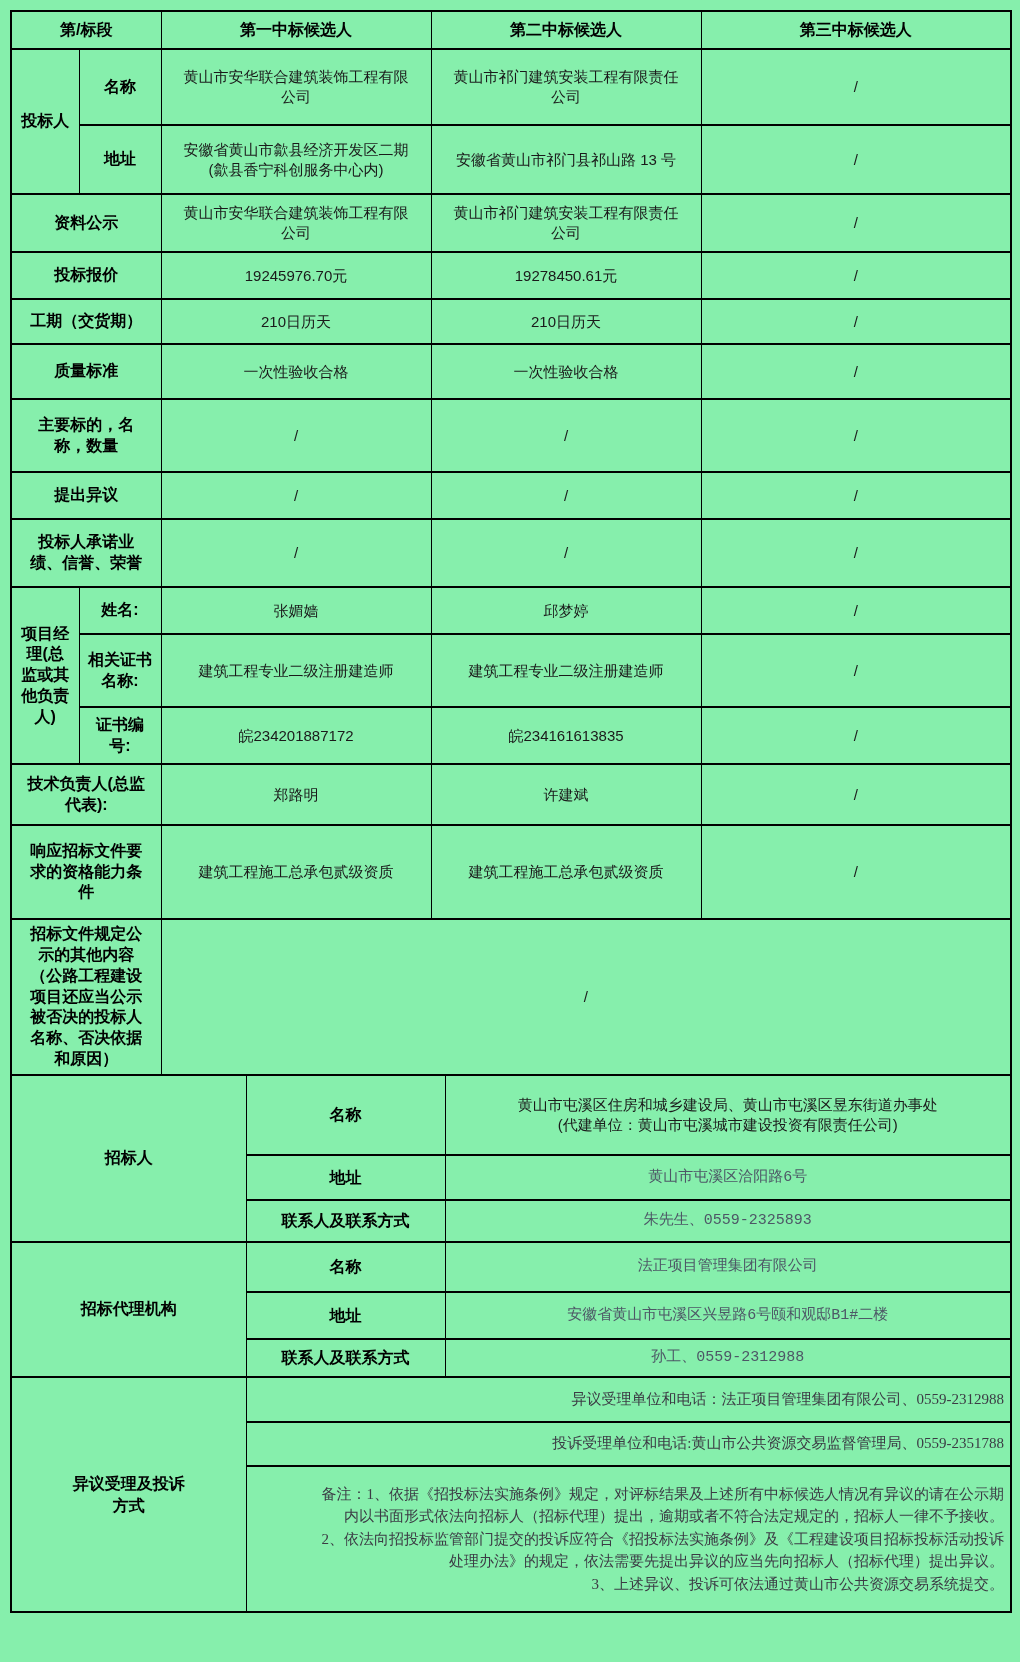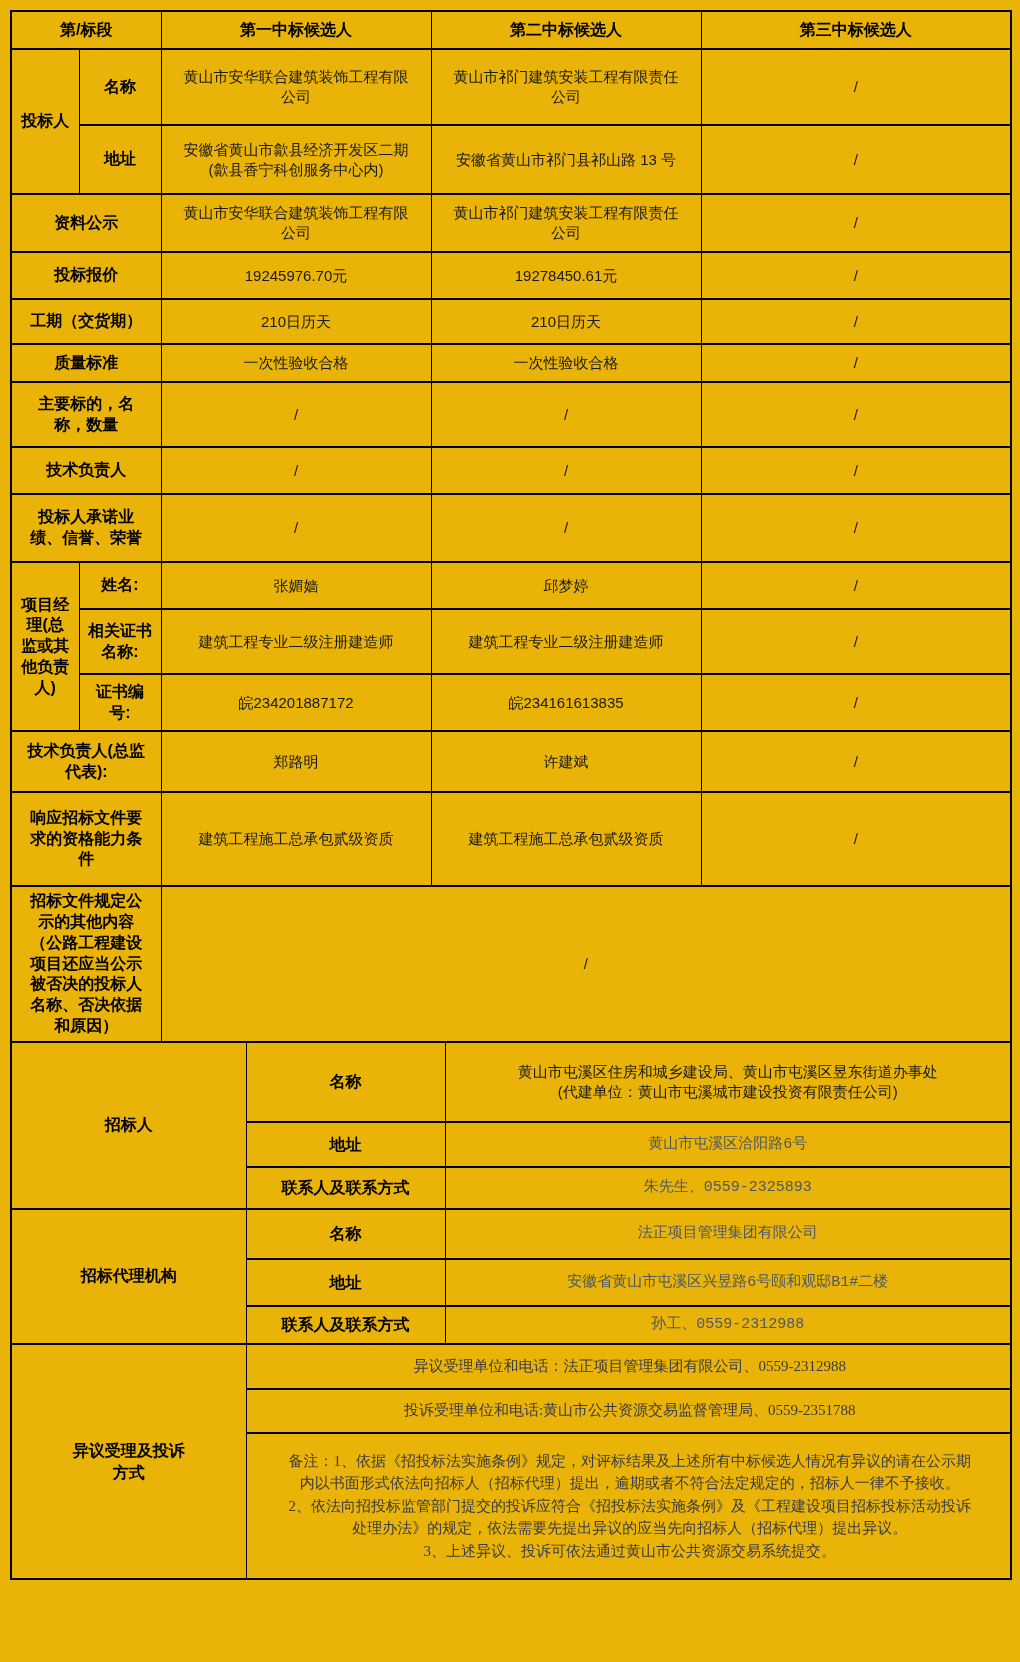--- a/index.html
+++ b/index.html
@@ -1,37 +1,37 @@
 <!DOCTYPE html>
 <html lang="zh"><head>
 <meta charset="utf-8">
 <style>
   * { margin:0; padding:0; box-sizing:border-box; }
   body { background:#ffffff; font-family:"Liberation Sans","DejaVu Sans",sans-serif; }
-  .page { position:relative; width:1020px; height:1662px; background:#eab308; overflow:hidden;padding-left:16px; }
+  .page { position:relative; width:1020px; height:1662px; background:#86efac; overflow:hidden;padding-left:16px; }
   .tables { position:absolute; left:10px; top:10px; width:1000px; }
   table.tbl { width:1000px; border-collapse:collapse; table-layout:fixed; }
   table.tbl + table.tbl { margin-top:-2px; }
   td { border:2px solid #000; border-left-width:1px; border-right-width:1px;
        vertical-align:middle; text-align:center; padding:3px 6px;
        white-space:pre-wrap; word-break:break-all; color:#1a1a1a; font-size:15px; line-height:1.32; }
   tr.thin > td { border-top-width:1px; }
   
   td.edge-l { border-left-width:2px; } td.edge-r { border-right-width:2px; }
   .lb { font-weight:bold; font-size:16px; color:#000; line-height:1.3; }
   .lb-serif { font-weight:bold; font-size:16px; color:#000;
               font-family:"Liberation Serif","DejaVu Serif",serif; }
   .vc { color:#1a1a1a; }
   .vs { font-family:Liberation Mono, monospace; color:#4d5766; }
   .vl { font-family:"Liberation Serif","DejaVu Serif",serif; color:#3b3b44;
-        text-align:center; padding-left:9px; }
+        text-align:right; padding-left:9px; }
   .note { line-height:1.5; font-size:15px; }
   tr.h38{height:38px} tr.h42{height:42px} tr.h44{height:44px} tr.h45{height:45px}
-  tr.h47{height:47px} tr.h50{height:50px} tr.h53{height:53px} tr.h55{height:38px}
-  tr.h61{height:61px} tr.h65{height:65px} tr.h67{height:57px} tr.h68{height:68px}
+  tr.h47{height:47px} tr.h50{height:50px} tr.h53{height:53px} tr.h55{height:55px}
+  tr.h61{height:61px} tr.h65{height:73px} tr.h67{height:57px} tr.h68{height:68px}
   tr.h69{height:69px} tr.h73{height:58px} tr.h74{height:94px} tr.h76{height:76px}
   tr.h80{height:80px} tr.h146{height:146px} tr.h156{height:156px}
 </style>
 </head>
 <body>
 
 <div class="page">
   <div class="tables">
 
     <table class="tbl">
@@ -92,21 +92,21 @@
         <td class="vc edge-r">/</td>
       </tr>
       <tr class="h65">
         <td colspan="2" class="lb edge-l">主要标的，名
 称，数量</td>
         <td class="vc">/</td>
         <td class="vc">/</td>
         <td class="vc edge-r">/</td>
       </tr>
       <tr class="h47">
-        <td colspan="2" class="lb edge-l">技术负责人</td>
+        <td colspan="2" class="lb edge-l">提出异议</td>
         <td class="vc">/</td>
         <td class="vc">/</td>
         <td class="vc edge-r">/</td>
       </tr>
       <tr class="h68">
         <td colspan="2" class="lb edge-l">投标人承诺业
 绩、信誉、荣誉</td>
         <td class="vc">/</td>
         <td class="vc">/</td>
         <td class="vc edge-r">/</td>

